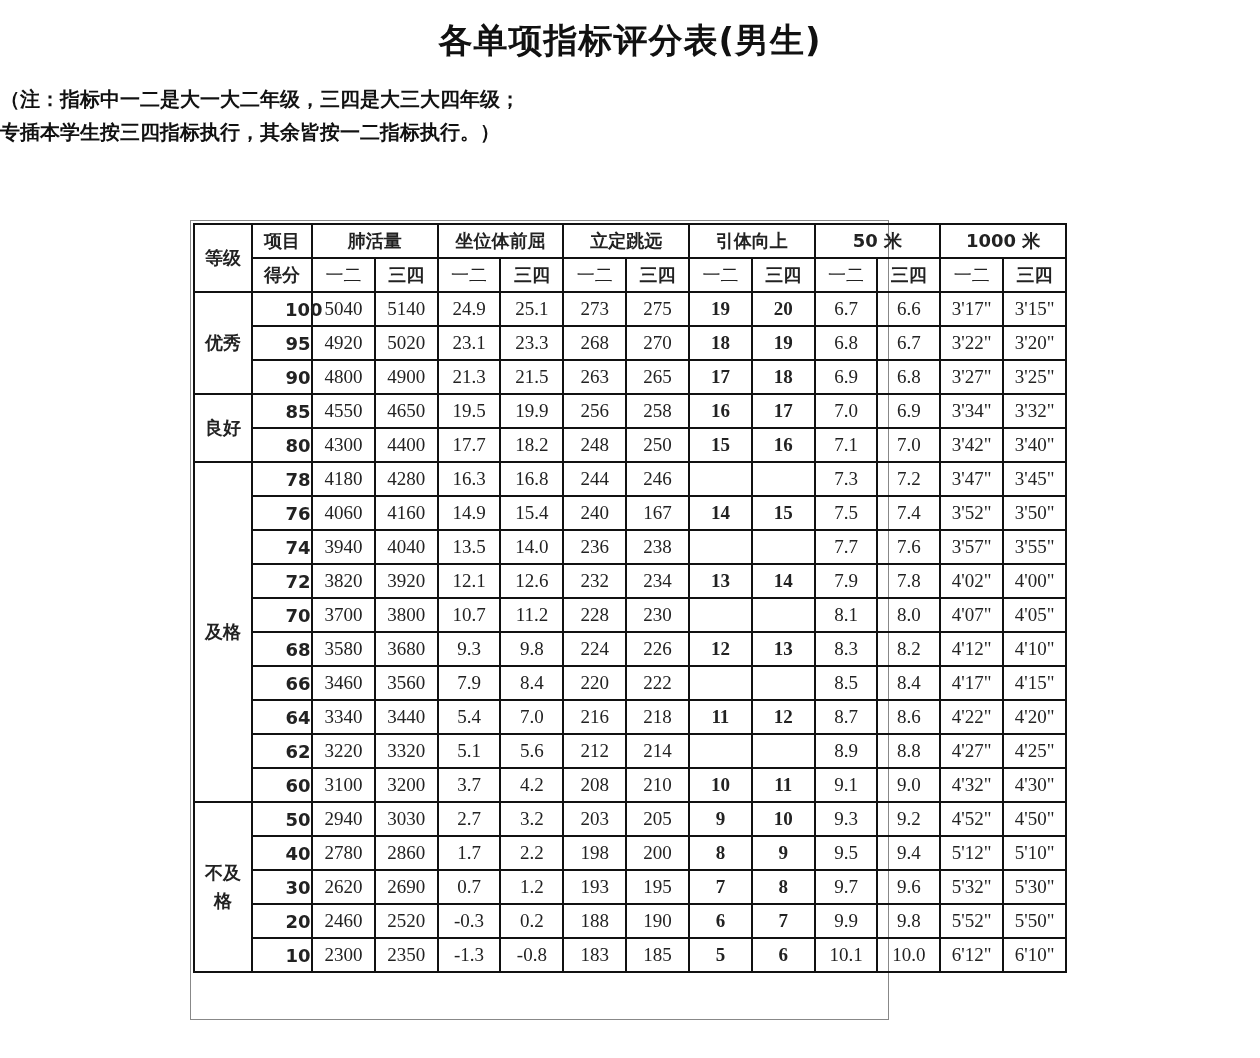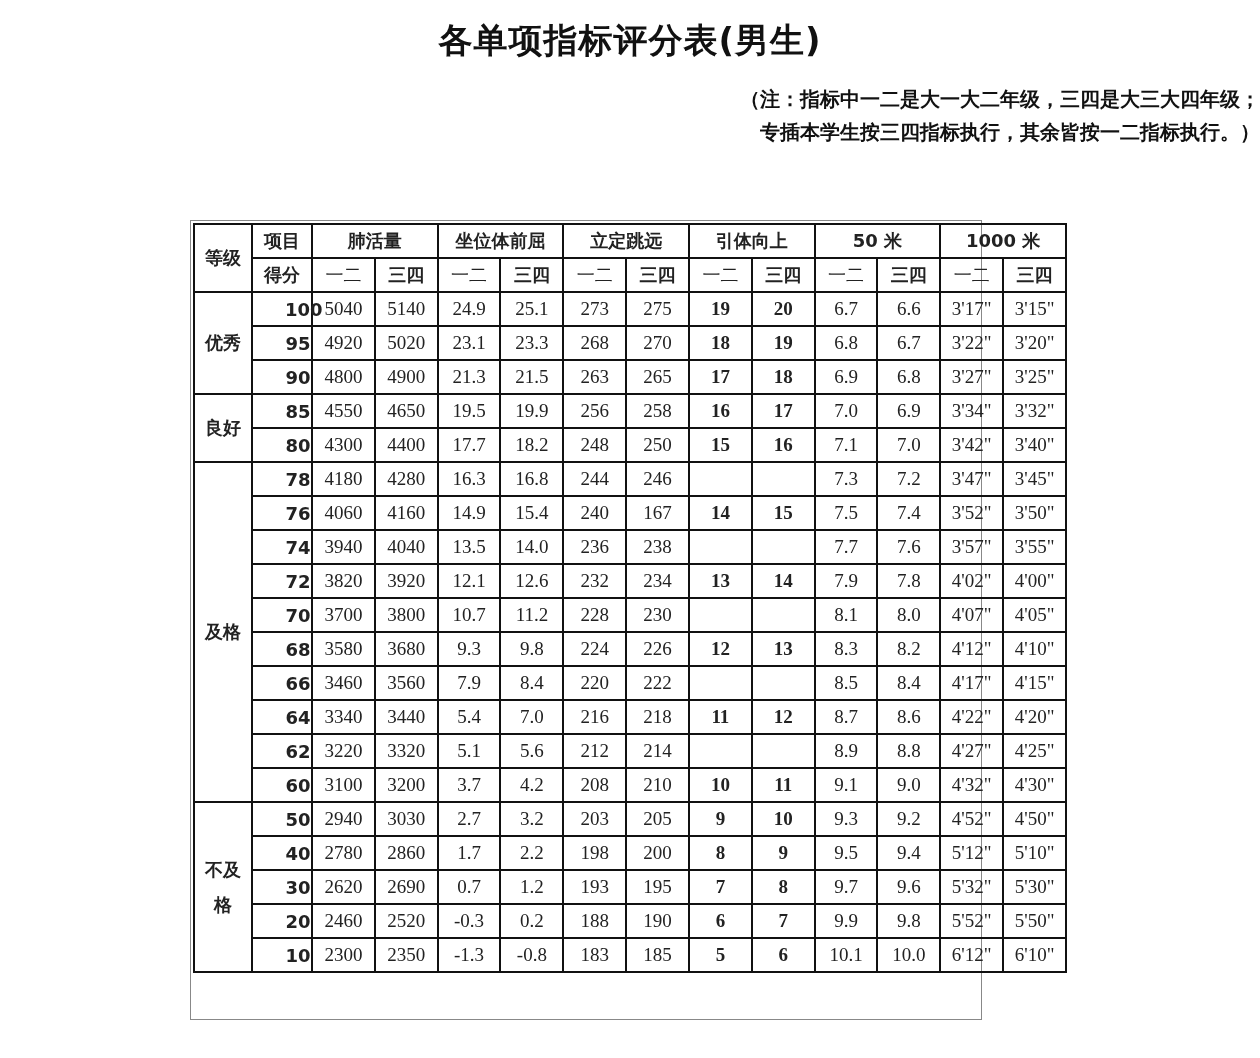--- a/index.html
+++ b/index.html
@@ -1,21 +1,21 @@
 <!DOCTYPE html>
 <html><head>
 <meta charset="utf-8">
 <style>
   html, body { margin: 0; padding: 0; background: #ffffff; }
   body { width: 1260px; height: 1058px; position: relative; overflow: hidden; font-family: "DejaVu Sans", sans-serif; color: #111; }
   .title { position: absolute; top: 12px; left: 0; width: 1260px; text-align: center; font-size: 34px; font-weight: bold; letter-spacing: 1px; line-height: 56px; font-family: "DejaVu Sans", sans-serif; }
-  .note { position: absolute; left: 0; width: 1260px; text-align: right; font-size: 20px; font-weight: bold; line-height: 32px; }
+  .note { position: absolute; left: 0; width: 1260px; text-align: left; font-size: 20px; font-weight: bold; line-height: 32px; }
   .note1 { top: 83px; }
   .note2 { top: 116px; }
-  .table-wrap { position: absolute; left: 190px; top: 220px; width: 792px; height: 800px; border: 1px solid #888; box-sizing: border-box; padding: 2px; }
+  .table-wrap { position: absolute; left: 190px; top: 220px; width: 699px; height: 800px; border: 1px solid #888; box-sizing: border-box; padding: 2px; }
   table { border-collapse: collapse; width: 874px; table-layout: fixed; }
   td { border: 2px solid #111; height: 32px; text-align: center; vertical-align: middle; font-family: "Liberation Serif", serif; font-size: 19px; padding: 0; color: #222; }
   td.head { font-family: "DejaVu Sans", sans-serif; font-size: 18px; font-weight: bold; }
   td.sub { font-family: "DejaVu Sans", sans-serif; font-size: 18px; }
   td.grade { font-family: "DejaVu Sans", sans-serif; font-size: 18px; font-weight: bold; }
   td.score { font-weight: bold; font-family: "DejaVu Sans", sans-serif; font-size: 18px; padding-left: 32px; }
   td.pull { font-weight: bold; }
   col.c0 { width: 58px; } col.c1 { width: 60px; }
 </style>
 </head>
@@ -293,21 +293,21 @@
           <td>208</td>
           <td>210</td>
           <td class="pull">10</td>
           <td class="pull">11</td>
           <td>9.1</td>
           <td>9.0</td>
           <td>4'32"</td>
           <td>4'30"</td>
         </tr>
         <tr>
-          <td class="grade" rowspan="5" style="white-space: normal; padding: 10px 8px; line-height: 35px;">不及格</td>
+          <td class="grade" rowspan="5" style="white-space: normal; padding: 10px 8px; line-height: 28px;">不及格</td>
           <td class="score">50</td>
           <td>2940</td>
           <td>3030</td>
           <td>2.7</td>
           <td>3.2</td>
           <td>203</td>
           <td>205</td>
           <td class="pull">9</td>
           <td class="pull">10</td>
           <td>9.3</td>

